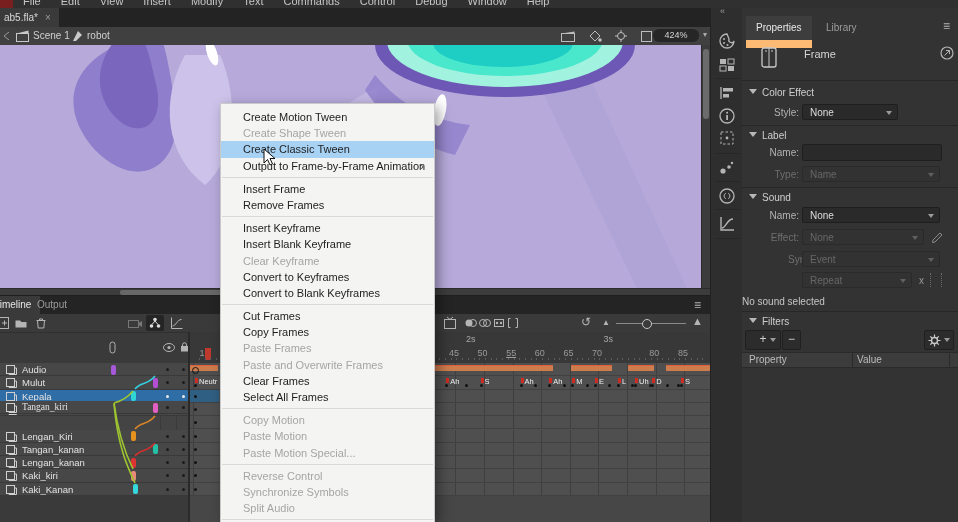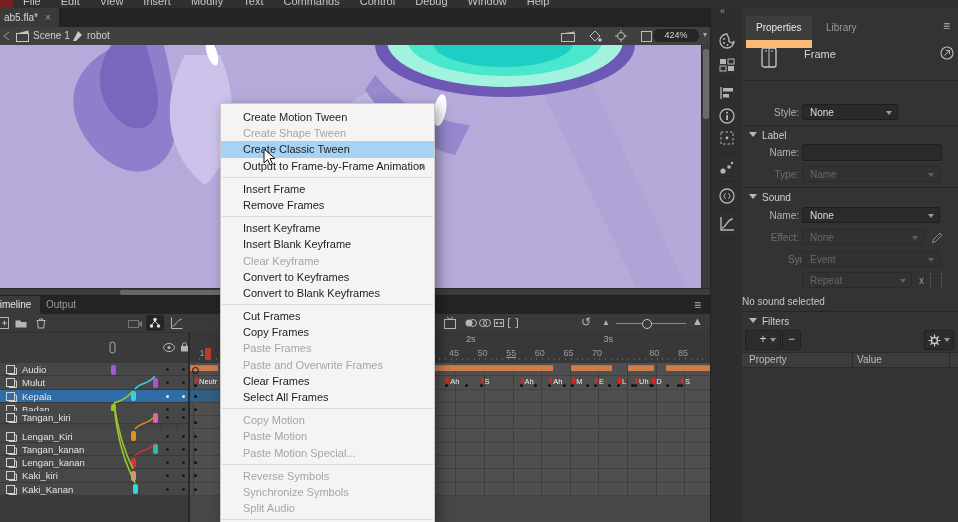--- a/index.html
+++ b/index.html
@@ -164,21 +164,21 @@
   <div id="vsb" class="abs">
       <div class="thumb"></div>
     </div>
   <div id="hsb" class="abs">
       <div class="thumb"></div>
     </div>
 
   <div id="timeline" class="abs">
     <div id="tl-tabbar">
       <div class="tltab active" style="left:-14px;padding-left:8px">Timeline</div>
-      <div class="tltab" style="left:37px">Output</div>
+      <div class="tltab" style="left:28px">Output</div>
       <div class="tglyph" style="left:694px;top:2px;font-size:12px">≡</div>
     </div>
     <div id="tl-toolbar">
       <svg class="tbi" style="left:-3px" width="14" height="14">
           <rect x="2.5" y="1.5" width="9" height="11" fill="none" stroke="#b5b5b5"></rect>
           <path d="M5 7 H10 M7.5 4.5 V9.5" stroke="#b5b5b5"></path>
         </svg>
       <svg class="tbi" style="left:14px" width="14" height="14">
           <path d="M1.5 4.5 H6 L7.5 6 H12.5 V11.5 H1.5 Z" fill="#b5b5b5"></path>
         </svg>
@@ -299,21 +299,21 @@
         <div class="lrow" style="top: 39.9px;">
           <svg class="lico" width="11" height="10">
             <rect x="0.5" y="0.5" width="8" height="8" fill="none" stroke="#cfcfcf"></rect>
             <path d="M8.5 3 H10.5 V9.5 H3 V8.5" fill="none" stroke="#cfcfcf"></path>
           </svg>
           <span class="lname">Badan</span>
           <div class="ltick" style="left: 110.5px; background: rgb(151, 197, 50);"></div>
           <div class="ldot" style="left: 166px;"></div>
           <div class="ldot" style="left: 182px;"></div>
         </div>
-        <div class="lrow" style="top: 48px;">
+        <div class="lrow" style="top: 38px; font-family: Liberation Serif, serif;">
           <svg class="lico" width="11" height="10">
             <rect x="0.5" y="0.5" width="8" height="8" fill="none" stroke="#cfcfcf"></rect>
             <path d="M8.5 3 H10.5 V9.5 H3 V8.5" fill="none" stroke="#cfcfcf"></path>
           </svg>
           <span class="lname">Tangan_kiri</span>
           <div class="ltick" style="left: 152.5px; background: rgb(226, 95, 195);"></div>
           <div class="ldot" style="left: 166px;"></div>
           <div class="ldot" style="left: 182px;"></div>
         </div>
         <div class="lrow" style="top: 66.5px;">
@@ -541,20 +541,24 @@
         <path d="M9 2 V21" stroke="#c9c9c9"></path>
         <path d="M5 5 H7 M11 5 H13" stroke="#c9c9c9"></path>
       </svg>
     <div class="abs" style="left:62px;top:40px;font-size:11px;color:#d5d5d5">Frame</div>
     <svg class="abs" style="left:198px;top:38px" width="14" height="14">
         <circle cx="7" cy="7" r="6" fill="none" stroke="#b5b5b5" stroke-width="1.2"></circle>
         <path d="M4.5 9.5 L9.5 4.5 M6 4.5 H9.5 V8" stroke="#b5b5b5" fill="none"></path>
       </svg>
 
     <div class="hline" style="top:72px"></div>
+    <div class="sec-head" style="top:78px">
+        <span class="tri"></span>
+        <span class="st">Color Effect</span>
+      </div>
     <div class="plabel" style="left:2px;top:99px">Style:</div>
     <div class="pselect" style="left:60px;top:96px;width:96px"><span>None</span><span class="dd"></span></div>
 
     <div class="hline" style="top:117px"></div>
     <div class="sec-head" style="top:121px">
         <span class="tri"></span>
         <span class="st">Label</span>
       </div>
     <div class="plabel" style="left:2px;top:139px">Name:</div>
     <div class="pinput" style="left:60px;top:136px;width:138px"></div>
@@ -621,21 +625,21 @@
       <div class="cm-item"><span class="cm-label">Copy Frames</span></div>
       <div class="cm-item disabled"><span class="cm-label">Paste Frames</span></div>
       <div class="cm-item disabled"><span class="cm-label">Paste and Overwrite Frames</span></div>
       <div class="cm-item"><span class="cm-label">Clear Frames</span></div>
       <div class="cm-item"><span class="cm-label">Select All Frames</span></div>
       <div class="cm-sep"></div>
       <div class="cm-item disabled"><span class="cm-label">Copy Motion</span></div>
       <div class="cm-item disabled"><span class="cm-label">Paste Motion</span></div>
       <div class="cm-item disabled"><span class="cm-label">Paste Motion Special...</span></div>
       <div class="cm-sep"></div>
-      <div class="cm-item disabled"><span class="cm-label">Reverse Symbols</span></div>
+      <div class="cm-item disabled"><span class="cm-label">Reverse Control</span></div>
       <div class="cm-item disabled"><span class="cm-label">Synchronize Symbols</span></div>
       <div class="cm-item disabled"><span class="cm-label">Split Audio</span></div>
       <div class="cm-sep"></div>
     </div>
   <svg id="cursor" class="abs" width="14" height="20">
       <path d="M1 1 L1 15 L4.5 11.5 L7 17 L9.5 16 L7 10.5 L12 10.5 Z" fill="#fff" stroke="#111" stroke-width="1"></path>
     </svg>
 
 </div>
 

